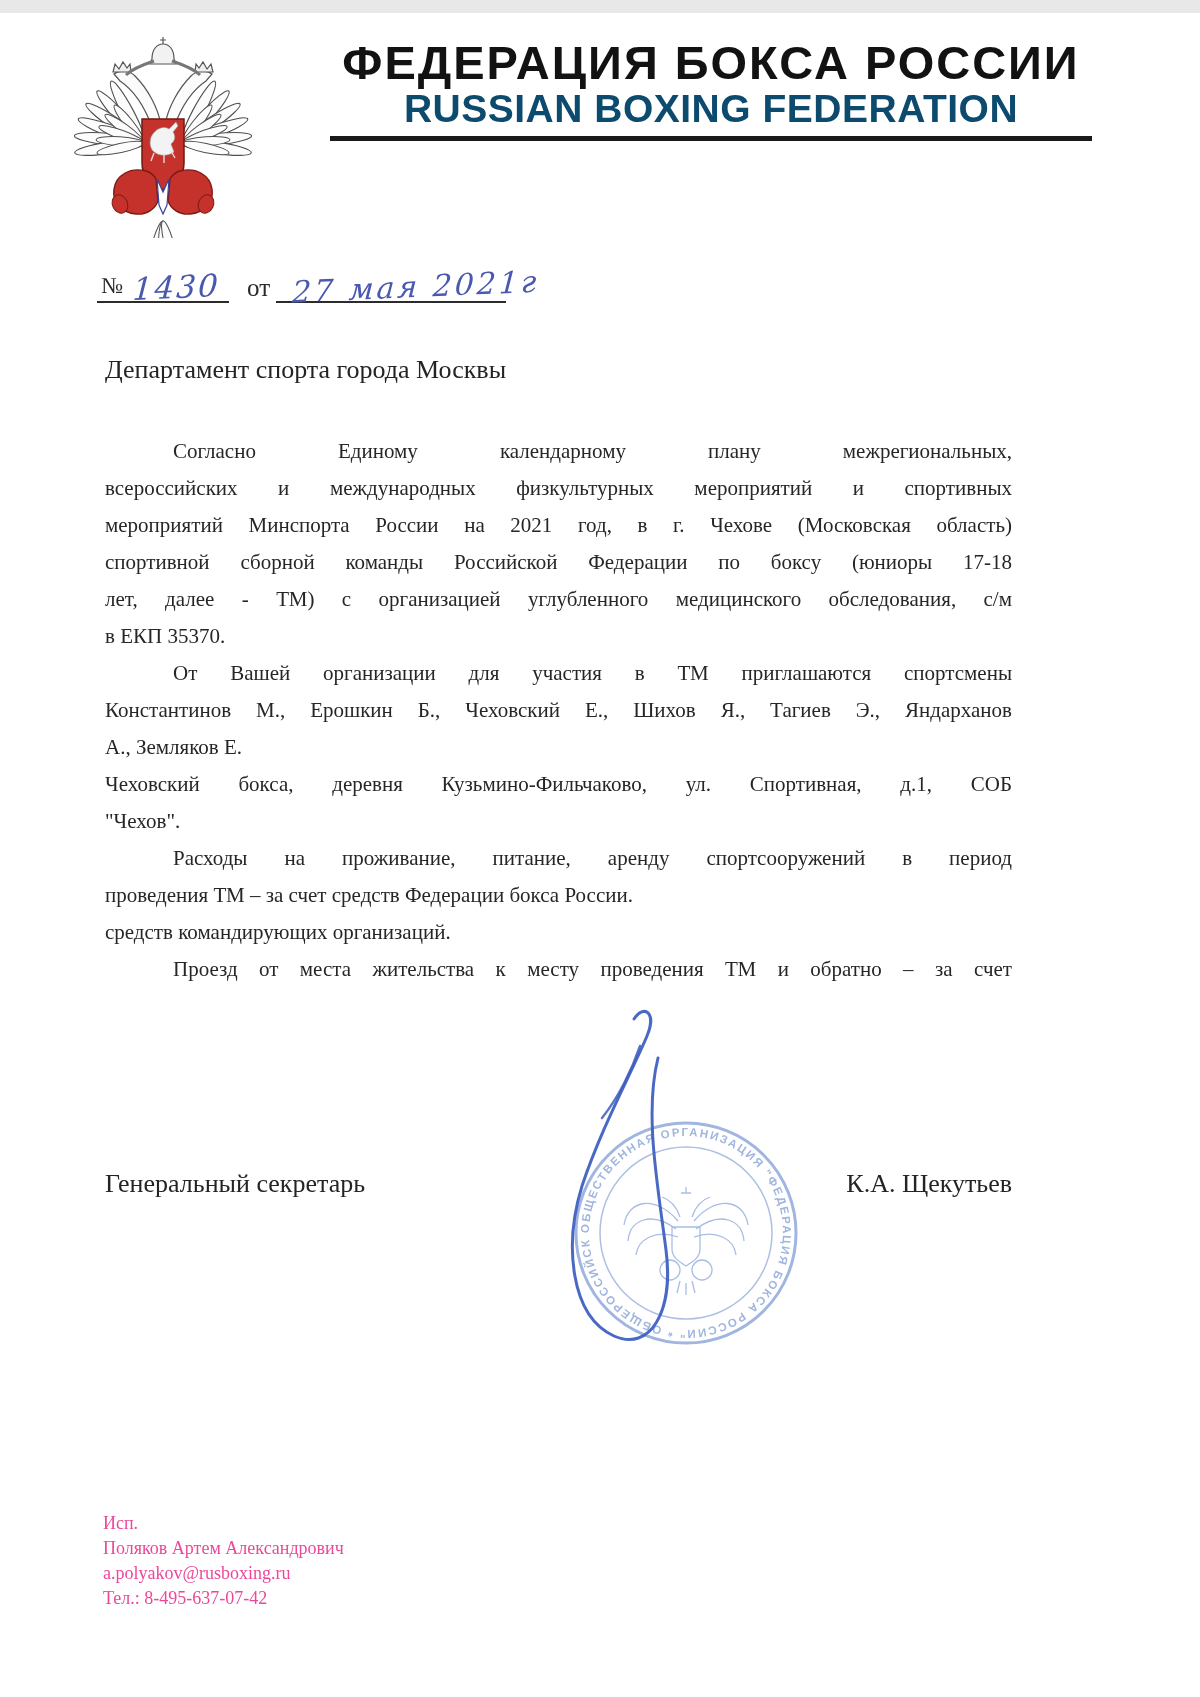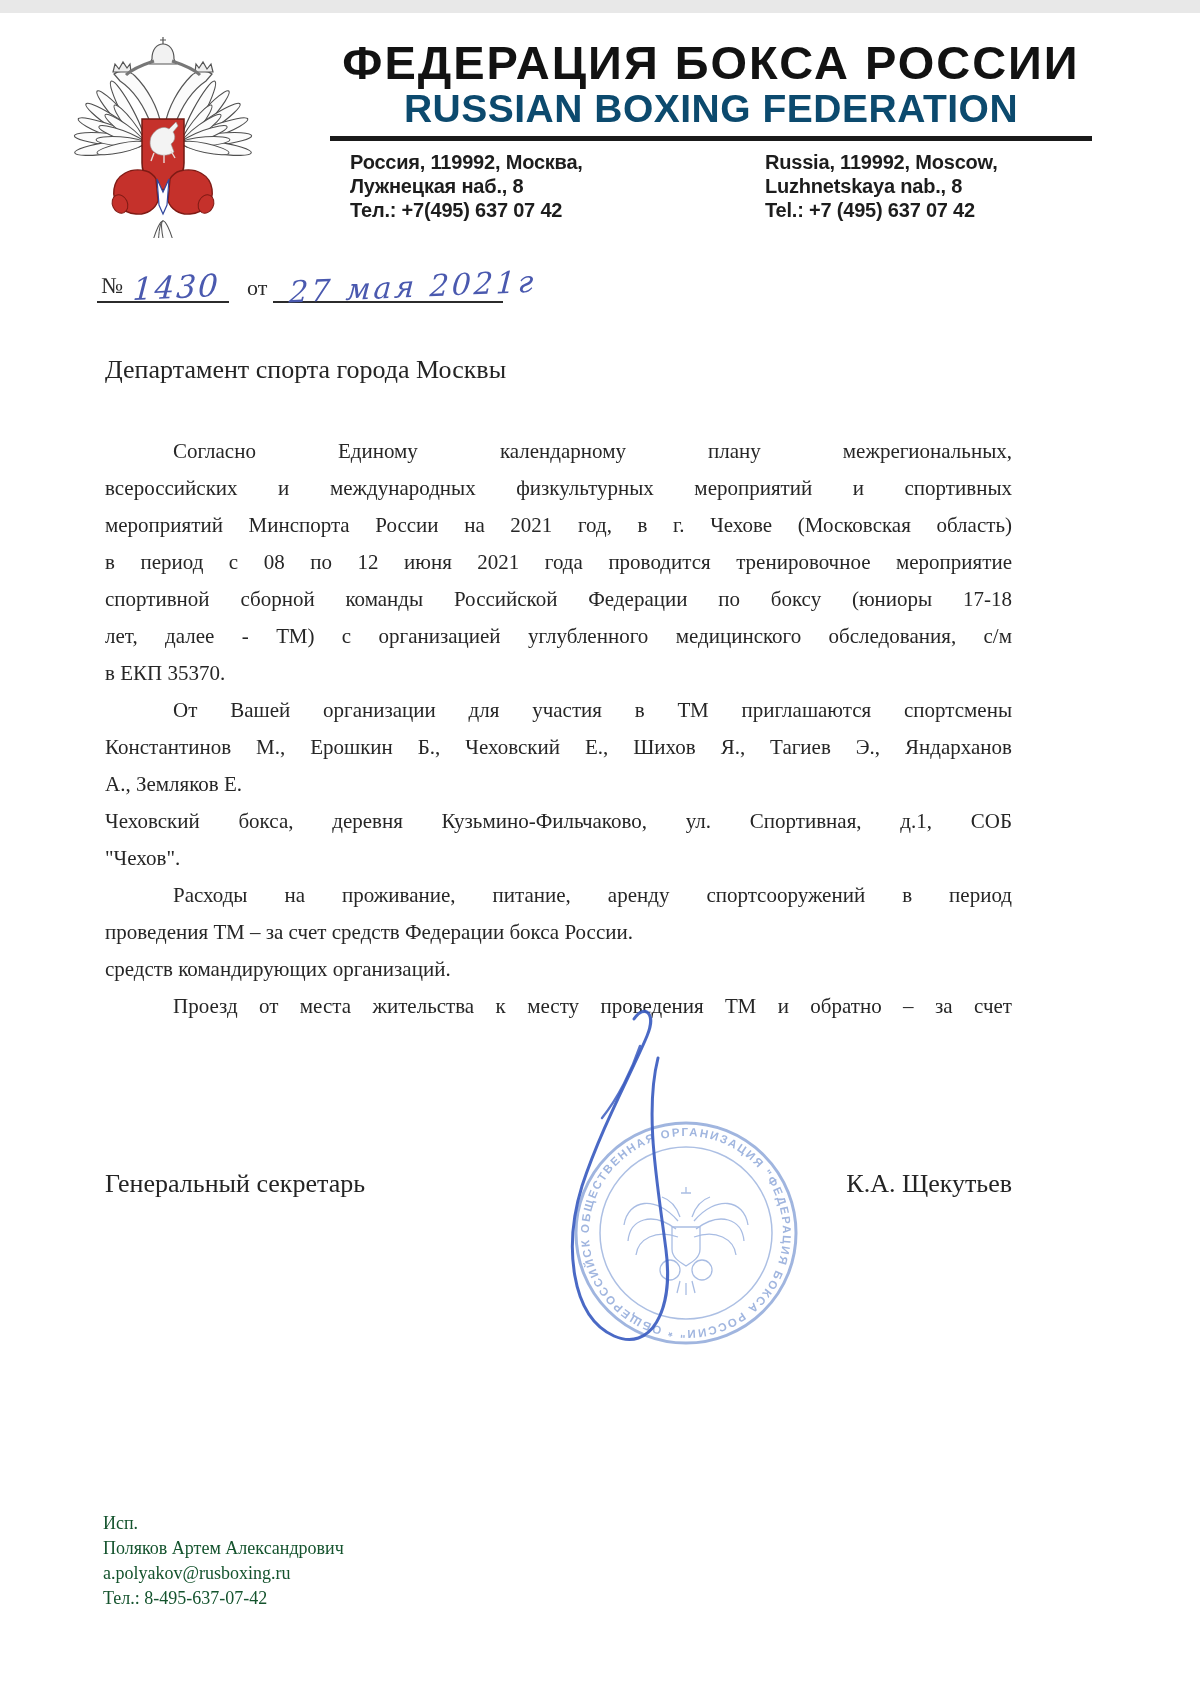--- a/index.html
+++ b/index.html
@@ -26,21 +26,21 @@
     font-weight:700;font-size:20px;line-height:24px;color:#1d1d1d;letter-spacing:-0.2px;
   }
   .addr-ru{left:20px;}
   .addr-en{left:435px;}
   
   .ref-line{position:absolute;left:97px;top:248px;display:flex;align-items:flex-end;height:42px;}
   .ref-underline{border-bottom:2.5px solid #2b2b2b;display:flex;align-items:flex-end;}
   .u1{width:128px;padding-left:4px;}
   .u2{width:224px;margin-left:6px;padding-left:6px;white-space:nowrap;overflow:visible;}
   .ref-label{font-size:23px;color:#2a2a2a;line-height:30px;}
-  .lbl-ot{margin-left:18px;margin-right:0;font-size:22px;color:#2a2a2a;line-height:30px;align-self:flex-end;}
+  .lbl-ot{margin-left:18px;margin-right:0;font-size:25px;color:#2a2a2a;line-height:30px;align-self:flex-end;}
   .hand{
     font-family:"DejaVu Serif",serif;font-style:italic;font-size:31px;line-height:30px;
     color:#4a59af;display:inline-block;transform:rotate(-2.5deg) skewX(-6deg);
     margin-left:10px;margin-bottom:-1px;letter-spacing:2px;
   }
   .hand-date{font-size:30px;letter-spacing:3px;}
   
   .recipient{
     position:absolute;left:105px;top:342px;width:907px;
     text-align:left;font-size:26px;color:#242424;
@@ -56,21 +56,21 @@
     display:flex;justify-content:space-between;font-size:26px;color:#242424;
   }
   
   .stamp{position:absolute;left:550px;top:1084px;width:272px;height:272px;opacity:0.82;}
   .stamp text{
     font-family:"Liberation Sans",sans-serif;font-size:11.5px;font-weight:700;
     letter-spacing:1.8px;fill:#8ca6d8;
   }
   .pen-sign{position:absolute;left:540px;top:993px;width:200px;height:400px;}
   
-  .footer{position:absolute;left:103px;top:1498px;font-size:18px;line-height:25px;color:#14532d;}
+  .footer{position:absolute;left:103px;top:1498px;font-size:18px;line-height:25px;color:#ec4899;}
   
   .scan-edge{
     position:absolute;left:0;top:1688px;width:852px;height:6px;background:#262626;
     clip-path:polygon(0 5%,100% 38%,100% 62%,0 95%);opacity:0.9;
   }
 </style>
 </head>
 <body>
 
 <div class="page">
@@ -145,52 +145,39 @@
         <ellipse cx="52" cy="171" rx="7.5" ry="9.5" fill="#c5312b" stroke="#7e1a14" transform="rotate(-25 52 171)"></ellipse>
       </g>
       <path d="M89,146 l6,13 6,-13 -2,26 -4,9 -4,-9 z" fill="#ffffff" stroke="#31479e" stroke-width="1.2"></path>
     </g>
   </svg>
 
   <div class="head-right">
     <div class="title-ru">ФЕДЕРАЦИЯ БОКСА РОССИИ</div>
     <div class="title-en">RUSSIAN BOXING FEDERATION</div>
     <div class="head-rule"></div>
-    <div class="addresses">
-      <div class="addr addr-ru">
-        <div>Россия, 119992, Москва,</div>
-        <div>Лужнецкая наб., 8</div>
-        <div>Тел.: +7(495) 637 07 42</div>
-      </div>
-      <div class="addr addr-en">
-        <div>Russia, 119992, Moscow,</div>
-        <div>Luzhnetskaya nab., 8</div>
-        <div>Tel.: +7 (495) 637 07 42</div>
-      </div>
-    </div>
   </div>
 
   <div class="ref-line">
     <span class="ref-underline u1">
       <span class="ref-label">№</span>
       <span class="hand">1430</span>
     </span>
     <span class="lbl-ot">от</span>
     <span class="ref-underline u2">
       <span class="hand hand-date">27 мая 2021г</span>
     </span>
   </div>
 
   <div class="recipient">Департамент спорта города Москвы</div>
 
   <div class="body-text">
     <div class="bl first">Согласно Единому календарному плану межрегиональных,</div>
     <div class="bl">всероссийских и международных физкультурных мероприятий и спортивных</div>
     <div class="bl">мероприятий Минспорта России на 2021 год, в г. Чехове (Московская область)</div>
-    <div class="bl">в период с 08 по 12 июня 2021 года проводится тренировочное мероприятие</div>
     <div class="bl">спортивной сборной команды Российской Федерации по боксу (юниоры 17-18</div>
     <div class="bl">лет, далее - ТМ) с организацией углубленного медицинского обследования, с/м</div>
     <div class="bl last">в ЕКП 35370.</div>
 
     <div class="bl first">От Вашей организации для участия в ТМ приглашаются спортсмены</div>
     <div class="bl">Константинов М., Ерошкин Б., Чеховский Е., Шихов Я., Тагиев Э., Яндарханов</div>
     <div class="bl last">А., Земляков Е.</div>
 
     <div class="bl">Чеховский бокса, деревня Кузьмино-Фильчаково, ул. Спортивная, д.1, СОБ</div>
     <div class="bl last">"Чехов".</div>

